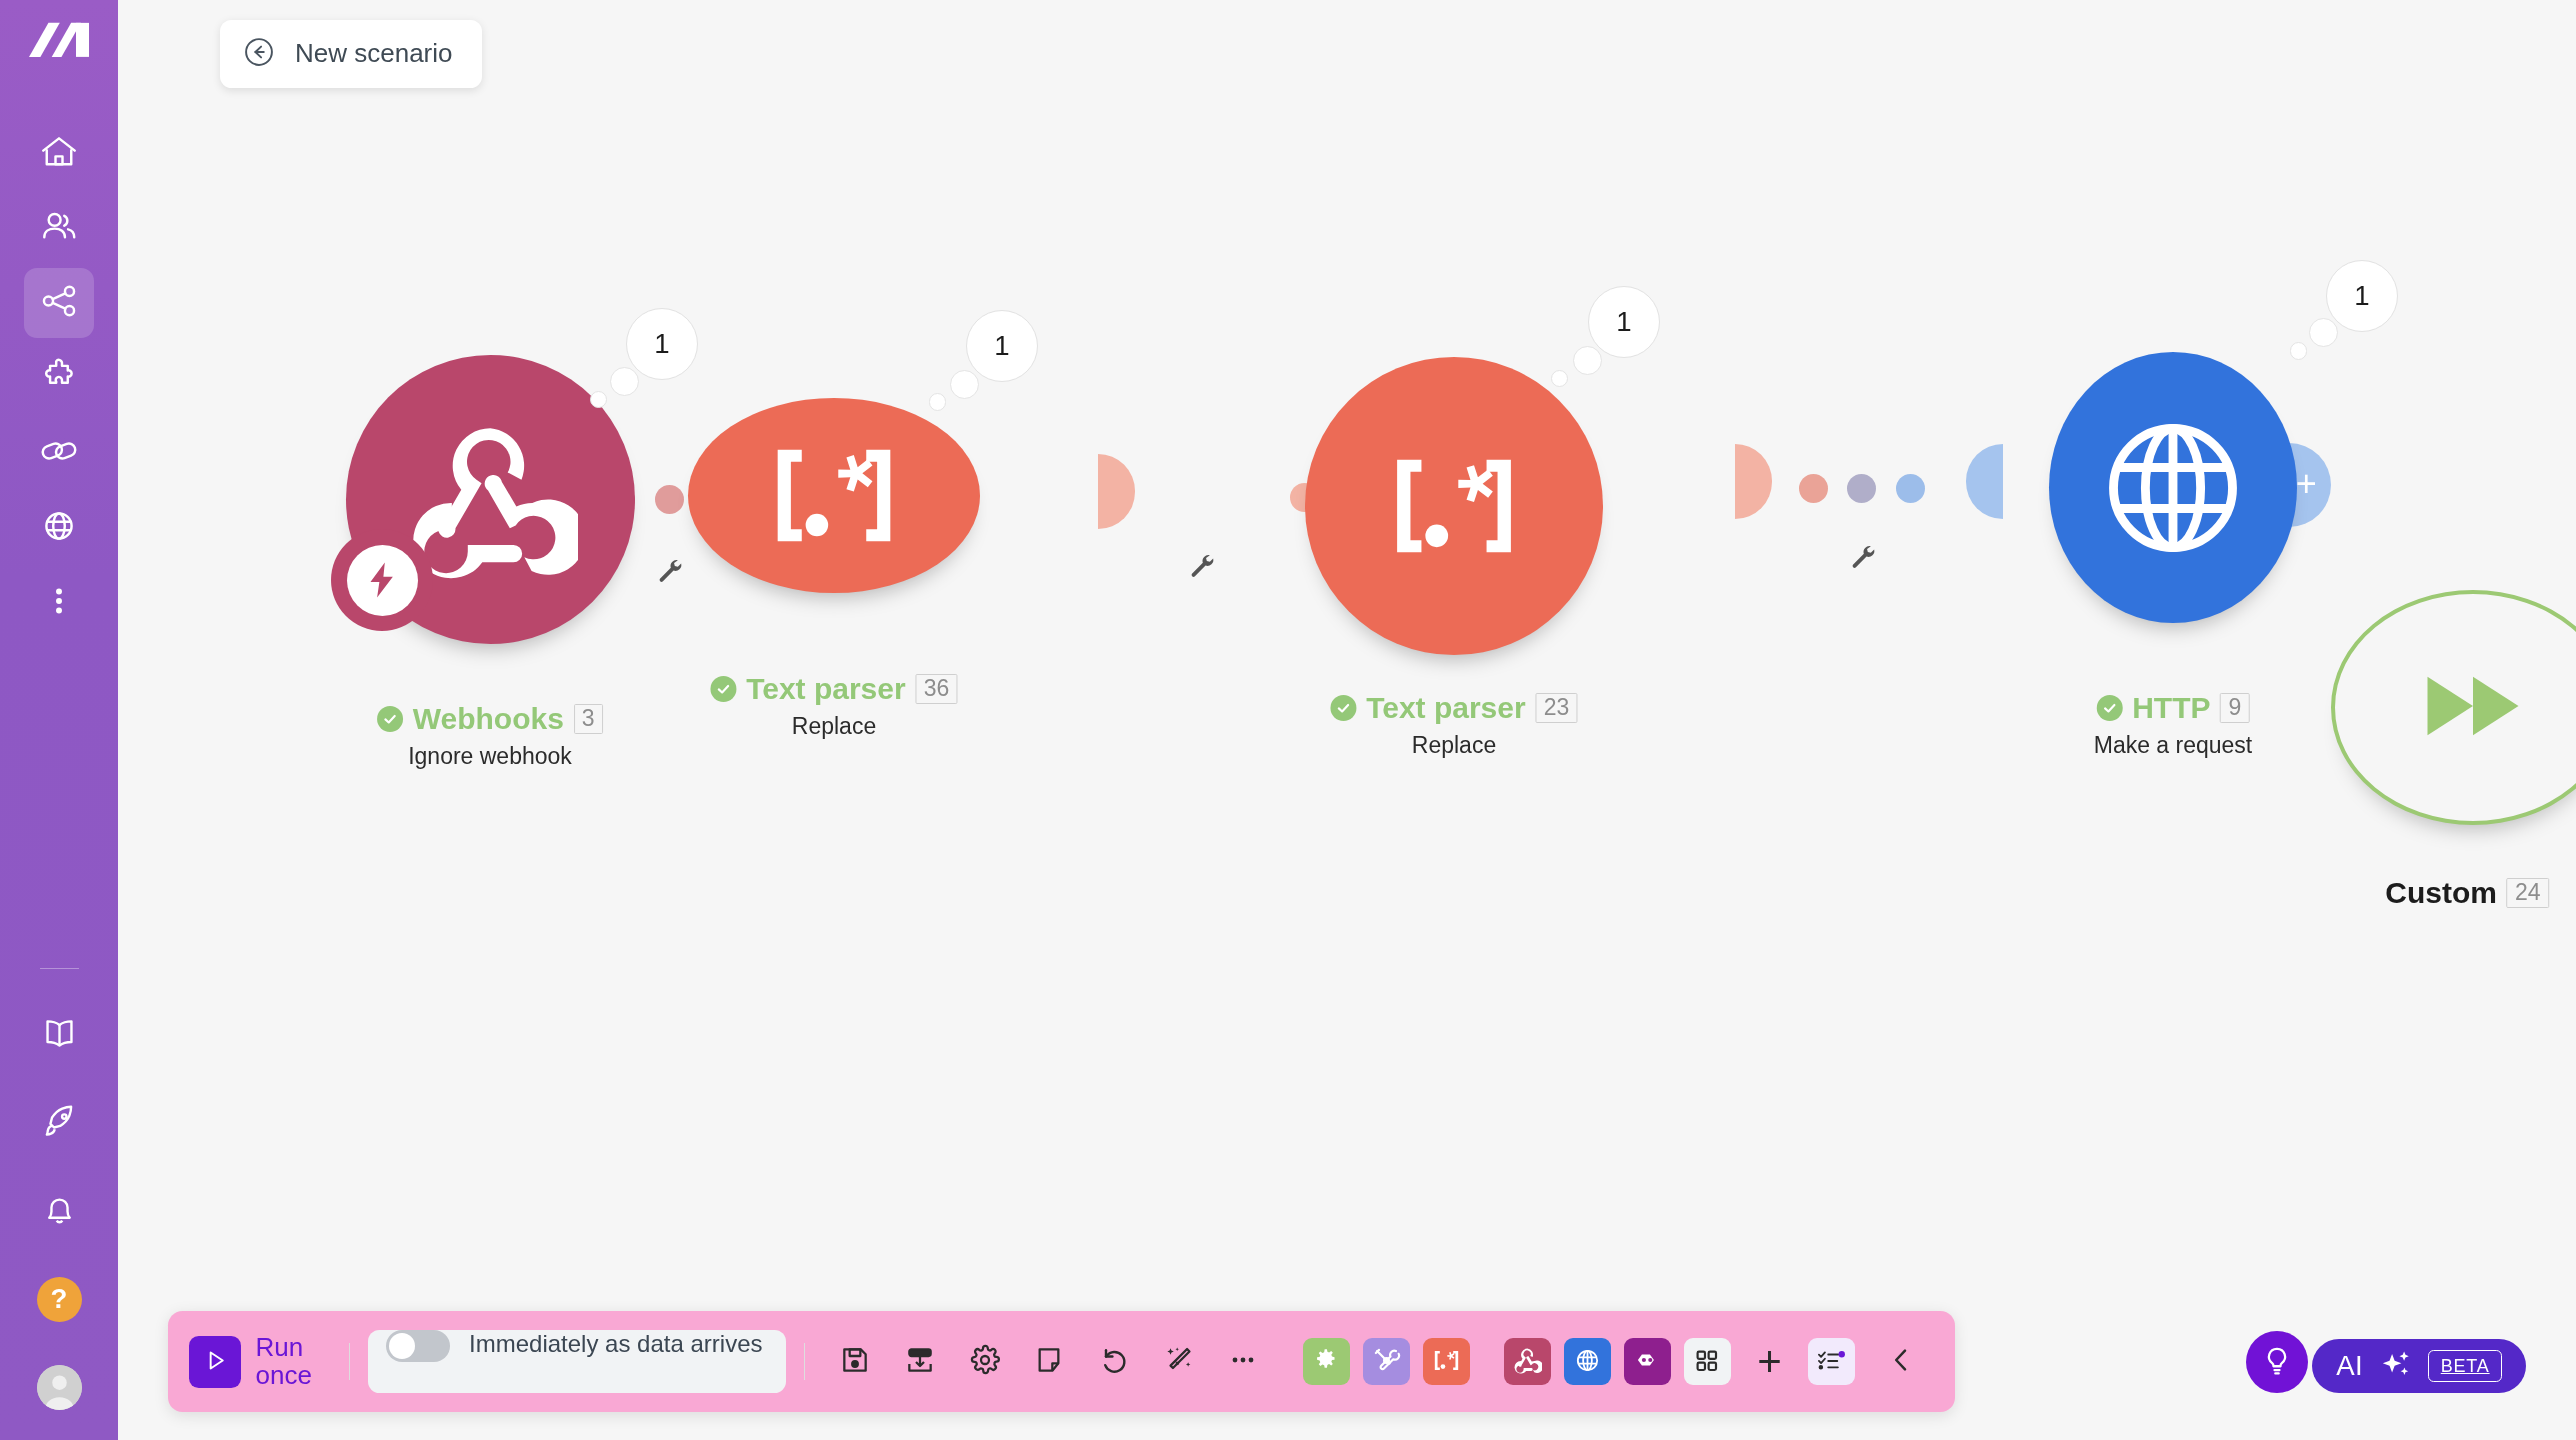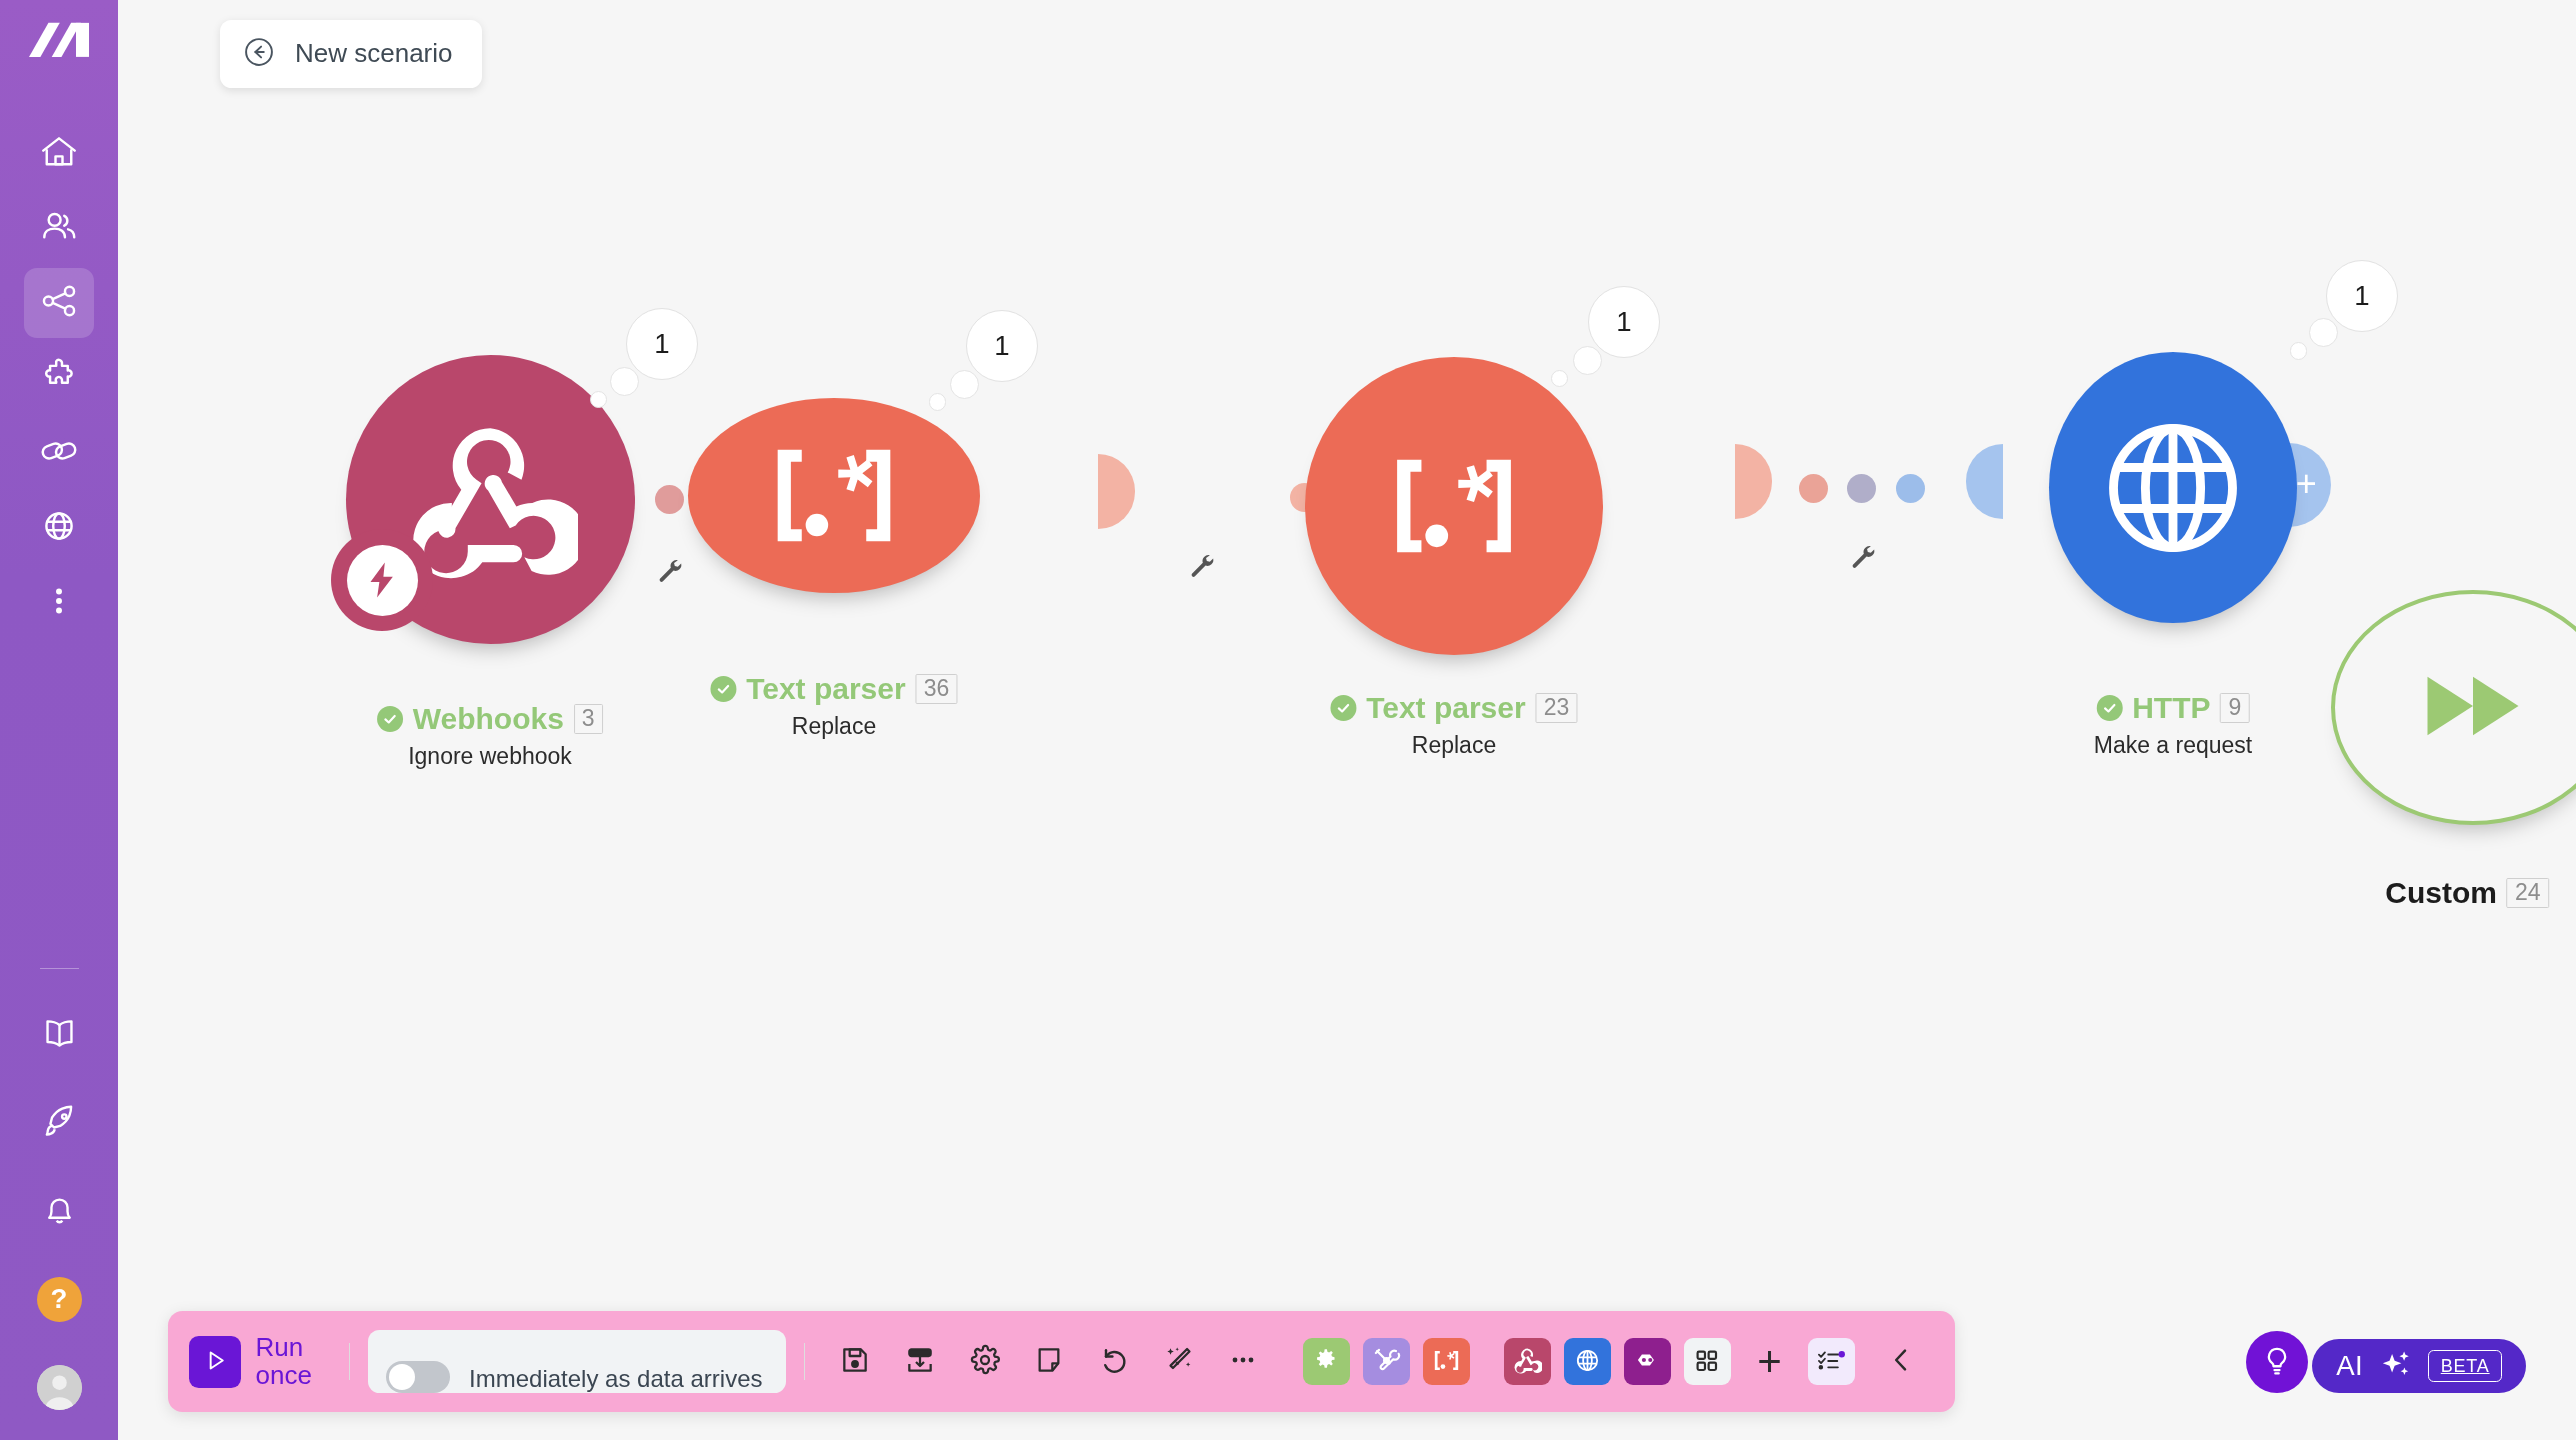--- a/index.html
+++ b/index.html
@@ -122,21 +122,21 @@
   }
   #run-once-btn{
     width:52px;height:52px;border-radius:9.7px;background:#6a16d6;
     display:flex;align-items:center;justify-content:center;margin-right:14.6px;
   }
   #run-once-label{
     color:#6a16d6;font-size:26px;line-height:1.07;width:75px;
   }
   .tb-sep{width:1.6px;height:37px;background:#dedede;margin:0 18px;}
   #schedule-pill{
-    display:flex;align-items:flex-end;background:#f1f3f5;border-radius:11.4px;
+    display:flex;align-items:flex-start;background:#f1f3f5;border-radius:11.4px;
     height:63px;padding:0 23px 0 18px;
   }
   .toggle{
     width:57px;height:32px;border-radius:16px;background:#c2c6cc;
     display:flex;align-items:center;padding:0 3.2px;margin-right:19.5px;flex:0 0 auto;
   }
   .toggle .knob{width:26px;height:26px;border-radius:50%;background:#fff;}
   #schedule-text{font-size:24px;color:#3b4652;white-space:nowrap;}
 
   .tb-icon{

